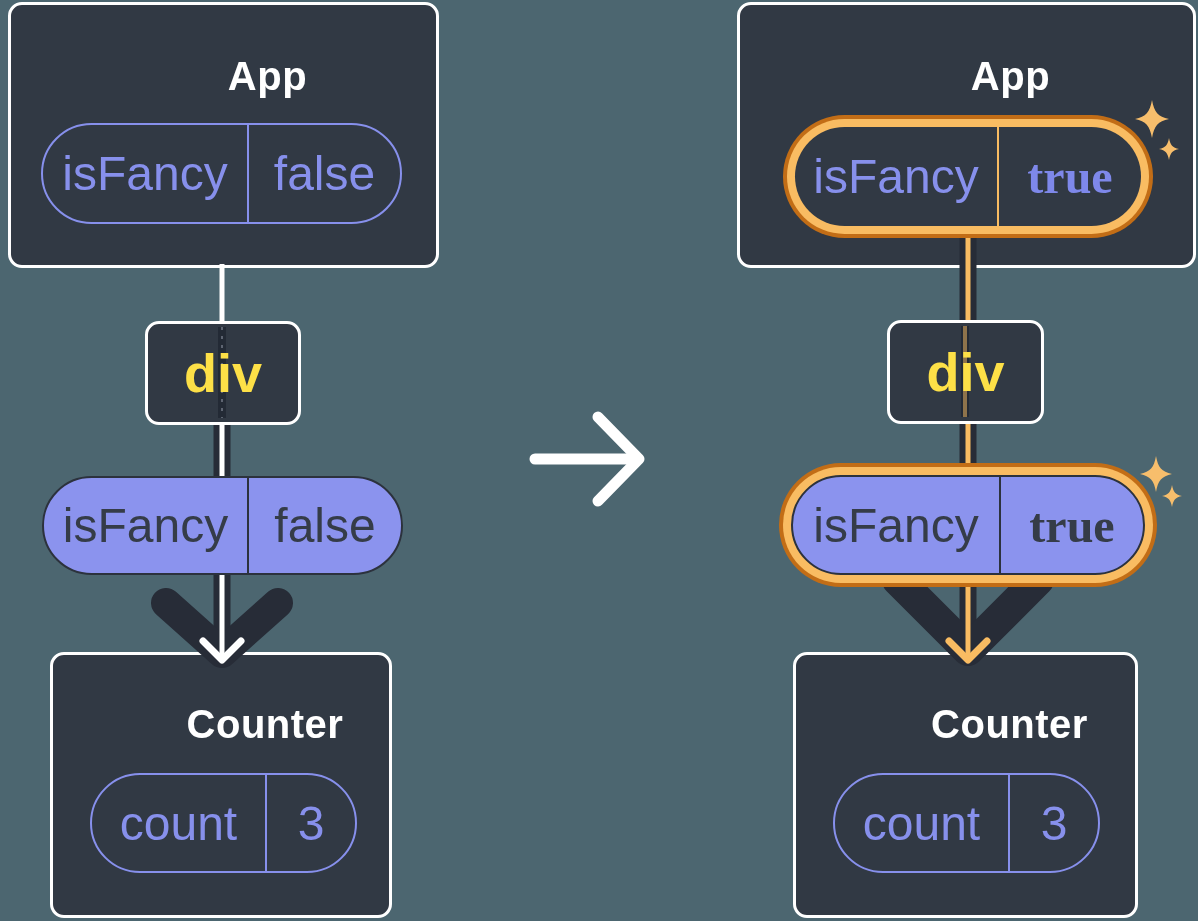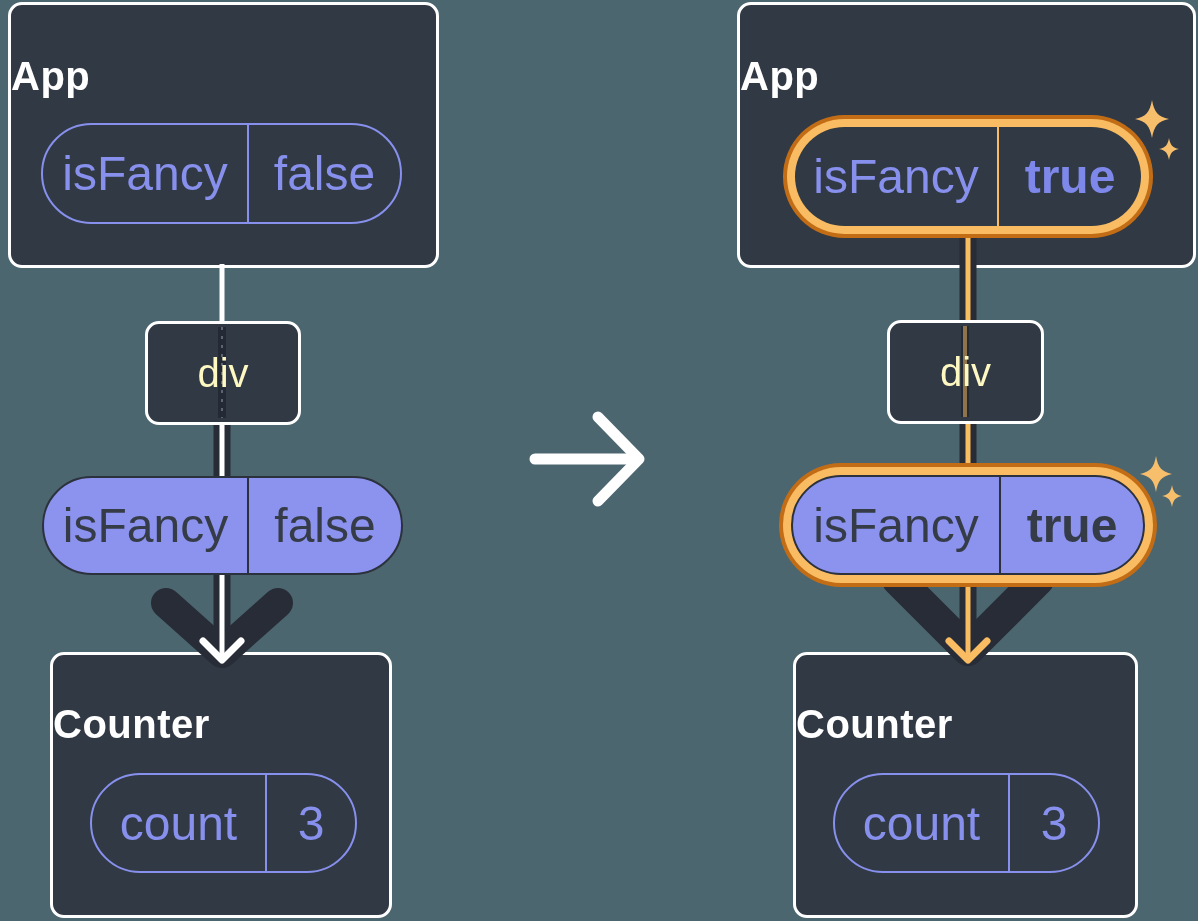--- a/index.html
+++ b/index.html
@@ -6,25 +6,25 @@
   #canvas{
     position:relative;width:1198px;height:921px;overflow:hidden;
     background:#4C6670;
     font-family:"Liberation Sans",sans-serif;
   }
   .box{
     position:absolute;background:#313944;border:3.5px solid #ffffff;
     border-radius:14px;box-sizing:border-box;z-index:1;
   }
   .box-title{
-    position:absolute;left:0;width:100%;text-align:left;color:#ffffff;
-    font-size:40px;font-weight:600;letter-spacing:.5px;z-index:1;
+    position:absolute;left:0;width:100%;text-align:center;color:#ffffff;
+    font-size:40px;font-weight:600;letter-spacing:.5px;z-index:1;padding-left:44px;
   }
   .div-box{display:flex;align-items:center;justify-content:center;}
-  .div-title{color:#fef9c3;font-size:40px;font-weight:400;position:relative;z-index:3;}
+  .div-title{color:#fde047;font-size:54px;font-weight:700;position:relative;z-index:3;}
   
   .div-thread{
     position:absolute;width:8px;z-index:2;background:rgba(13,18,28,.38);
     display:flex;align-items:stretch;justify-content:center;
   }
   .div-thread .dash{
     width:2px;background-image:repeating-linear-gradient(to bottom,rgba(231,237,255,.30) 0 3px,rgba(0,0,0,0) 3px 9px);
   }
   .div-thread .glow{width:4px;background:rgba(249,188,98,.5);}
   
@@ -35,21 +35,21 @@
   .pill-outline{border:2.5px solid #8790EC;color:#8790EC;background:transparent;}
   .pill-solid{background:#8B93EE;border:2.5px solid #2C323D;color:#353C48;}
   .cell{
     display:flex;align-items:center;justify-content:center;
     font-size:48px;font-weight:500;box-sizing:border-box;
   }
   .cell.name{flex:0 0 auto;}
   .cell.value{flex:1 1 auto;}
   .pill-outline .cell.value{border-left:2.5px solid #8790EC;}
   .pill-solid .cell.value{border-left:2.5px solid #2C323D;}
-  .bold{font-weight:700;}
+  .bold{font-weight:700;font-family:Liberation Serif, serif;}
   
   .ring-outer{
     position:absolute;background:#C26D16;border-radius:64px;padding:4px;
     box-sizing:border-box;z-index:5;
   }
   .ring-inner{width:100%;height:100%;background:#F9BC62;border-radius:59px;padding:8px;box-sizing:border-box;}
   .ring-content{
     width:100%;height:100%;border-radius:50px;display:flex;overflow:hidden;box-sizing:border-box;
   }
   .ring-content.dark{background:#313944;color:#8790EC;}

